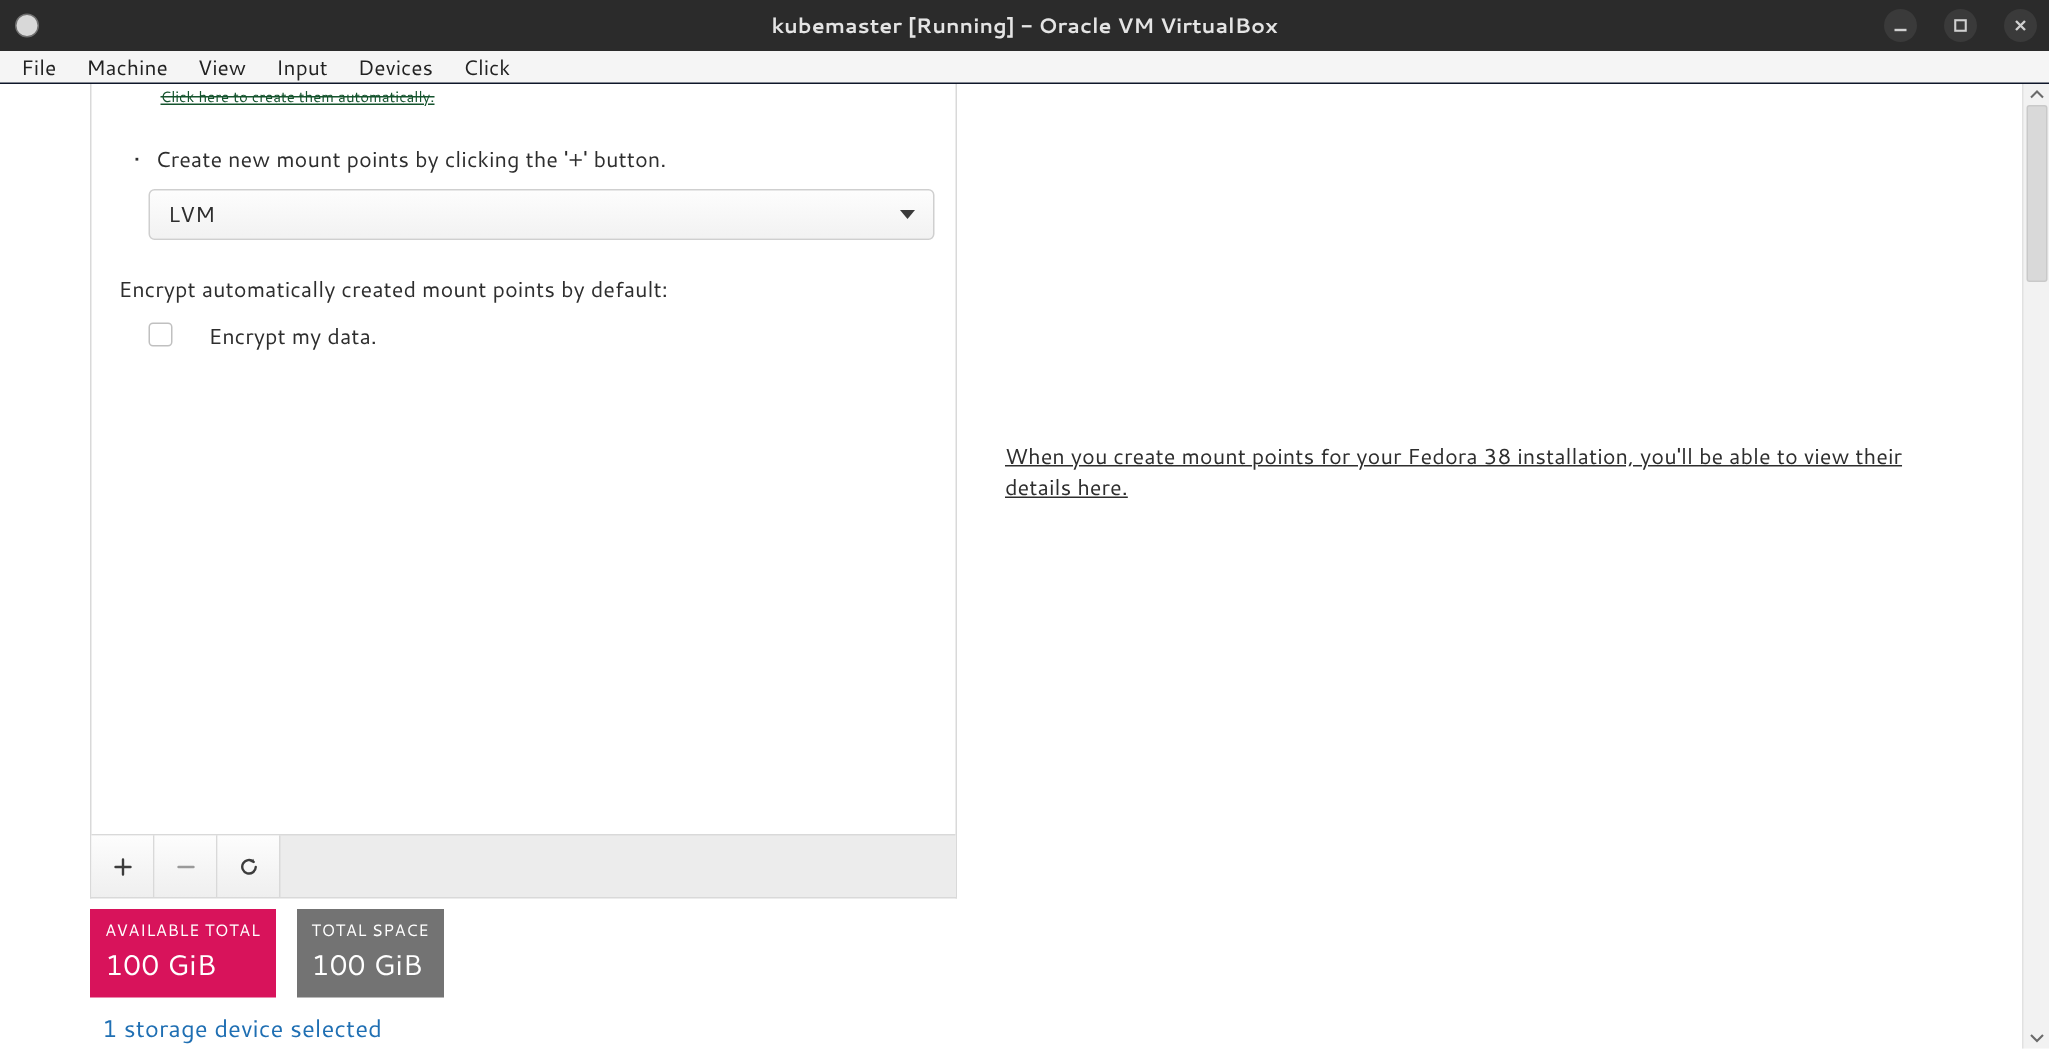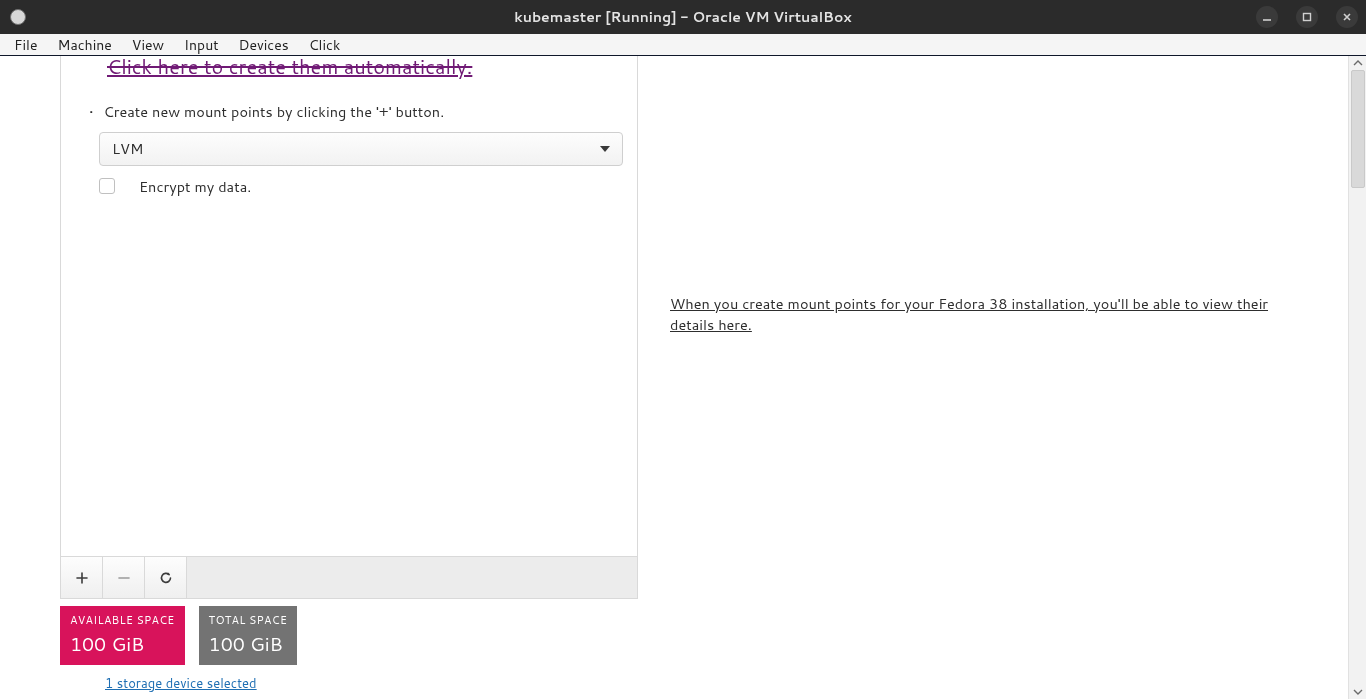--- a/index.html
+++ b/index.html
@@ -50,21 +50,21 @@
   border: 1px solid #d9d9d9;
   border-top: none;
   background: #fff;
 }
 .left-inner {
   padding: 0 16px 0 18px;
   font-size: 14.5px; color: #2e2e2e;
   height: 500px;
   position: relative;
 }
-.link-text { color: #701a75; text-decoration: underline; cursor: pointer; font-size: 20px; }
+.link-text { color: #14532d; text-decoration: underline; cursor: pointer; font-size: 10px; }
 .bullet-line { margin-top: 24px; padding-left: 10px; }
 .scheme-label { margin-top: 12px; }
 .dropdown {
   margin: 10px 0 0 20px;
   width: 524px; height: 34px;
   border: 1px solid #cfcfcf; border-radius: 4px;
   background: linear-gradient(#fdfdfd, #f2f2f2);
   display: flex; align-items: center; padding: 0 12px;
   font-size: 14.5px; color: #2e2e2e; cursor: pointer;
   position: relative;
@@ -116,21 +116,21 @@
   color: #fff; min-width: 98px;
 }
 .badge .lbl { font-size: 11px; letter-spacing: .3px; }
 .badge .val { font-size: 19px; font-weight: 500; margin-top: 2px; }
 .badge.pink { background: #d8135b; }
 .badge.gray { background: #737373; }
 
 
 .device-link {
   position: absolute; left: 68px; top: 618px;
-  color: #1f6fb3; font-size: 13px; text-decoration: underline; cursor: pointer; margin-left: 37px;
+  color: #1f6fb3; font-size: 16px; cursor: pointer;
 }
 
 
 .discard-btn {
   position: absolute; right: 44px; top: 608px;
   height: 34px; padding: 0 14px;
   border: 1px solid #cfcfcf; border-radius: 4px;
   background: linear-gradient(#fdfdfd, #f1f1f1);
   font-size: 14.5px; color: #2e2e2e;
   display: flex; align-items: center; cursor: pointer;
@@ -197,20 +197,21 @@
           <span class="link-text" style="text-decoration: line-through underline;">Click here to create them automatically.</span>
         </div>
         <div class="bullet-line">
           <span style="padding-right:6px;">•</span>
           <span>Create new mount points by clicking the '+' button.</span>
         </div>
         <div class="dropdown">
           <span>LVM</span>
           <div class="caret"></div>
         </div>
+        <div class="encrypt-label">Encrypt automatically created mount points by default:</div>
         <div class="checkbox-row">
           <div class="checkbox"></div>
           <span>Encrypt my data.</span>
         </div>
       </div>
       <div class="left-bottom">
         <div class="ico-btn">
           <svg width="16" height="16" viewBox="0 0 16 16">
               <path d="M8 3 V13 M3 8 H13" stroke="#3c3c3c" stroke-width="1.6" stroke-linecap="round"></path>
             </svg>
@@ -226,21 +227,21 @@
             <path d="M11 2.5 L11.3 5 L8.8 4.6 Z" fill="#3c3c3c"></path>
           </svg>
         </div>
       </div>
     </div>
 
     <div class="right-detail">When you create mount points for your Fedora 38 installation, you'll be able to view their details here.</div>
 
     <div class="badges">
       <div class="badge pink">
-        <div class="lbl">AVAILABLE SPACE</div>
+        <div class="lbl">AVAILABLE TOTAL</div>
         <div class="val">100 GiB</div>
       </div>
       <div class="badge gray">
         <div class="lbl">TOTAL SPACE</div>
         <div class="val">100 GiB</div>
       </div>
     </div>
 
     <a class="device-link">1 storage device selected</a>
 

